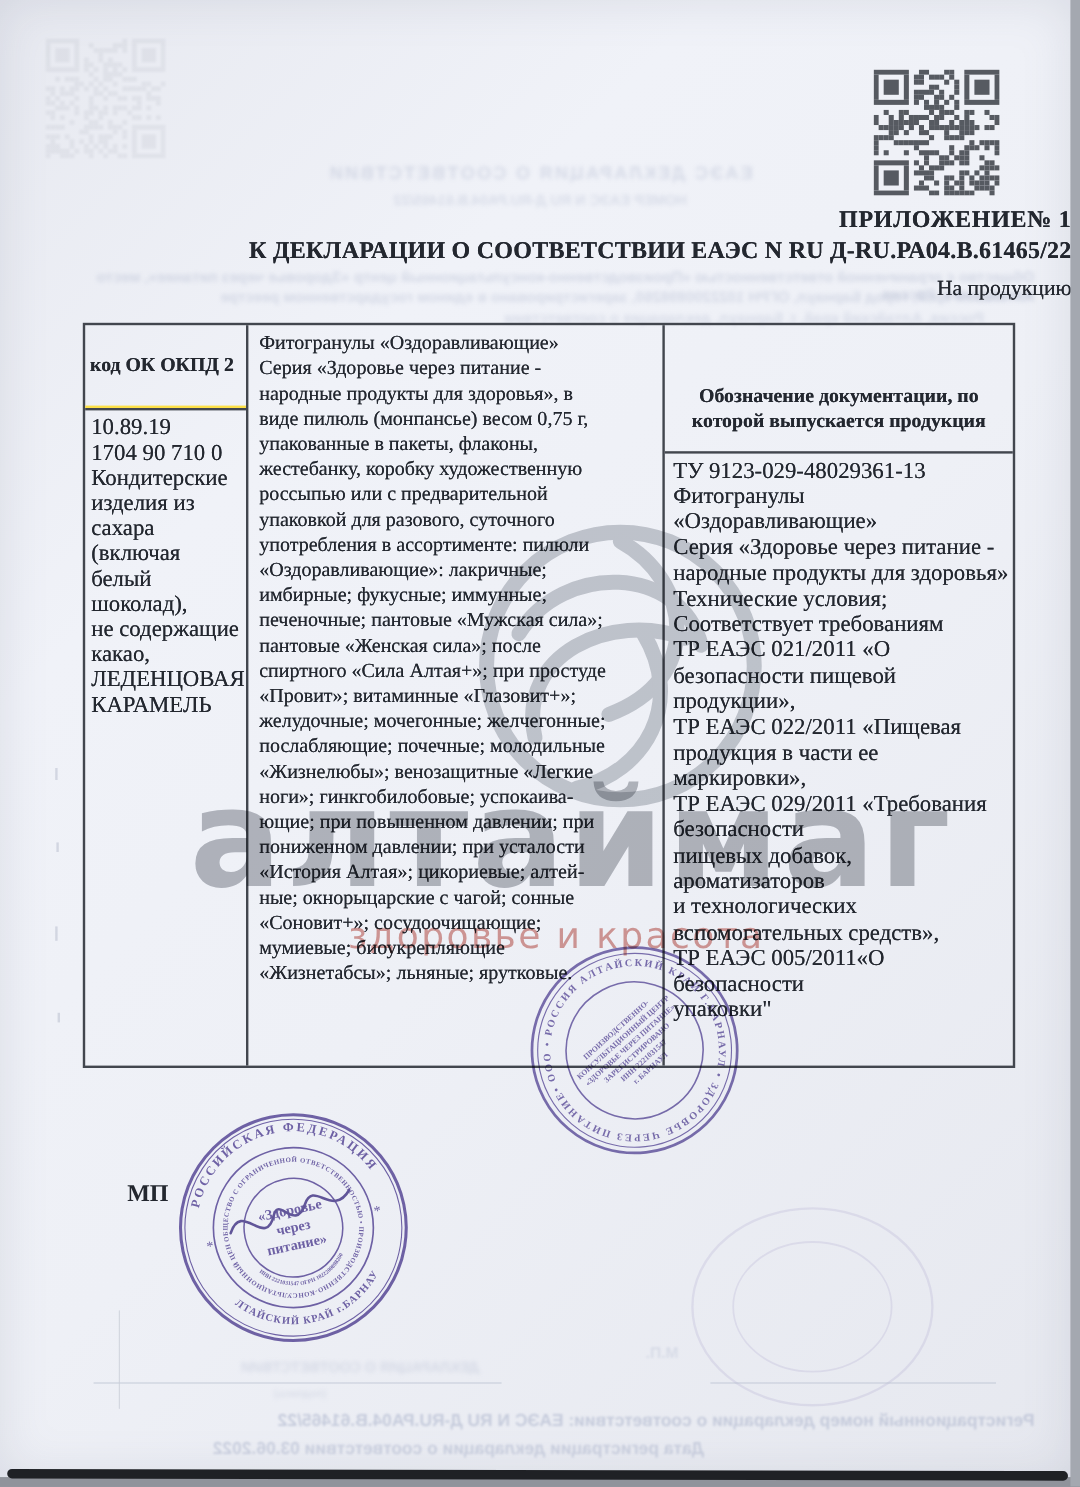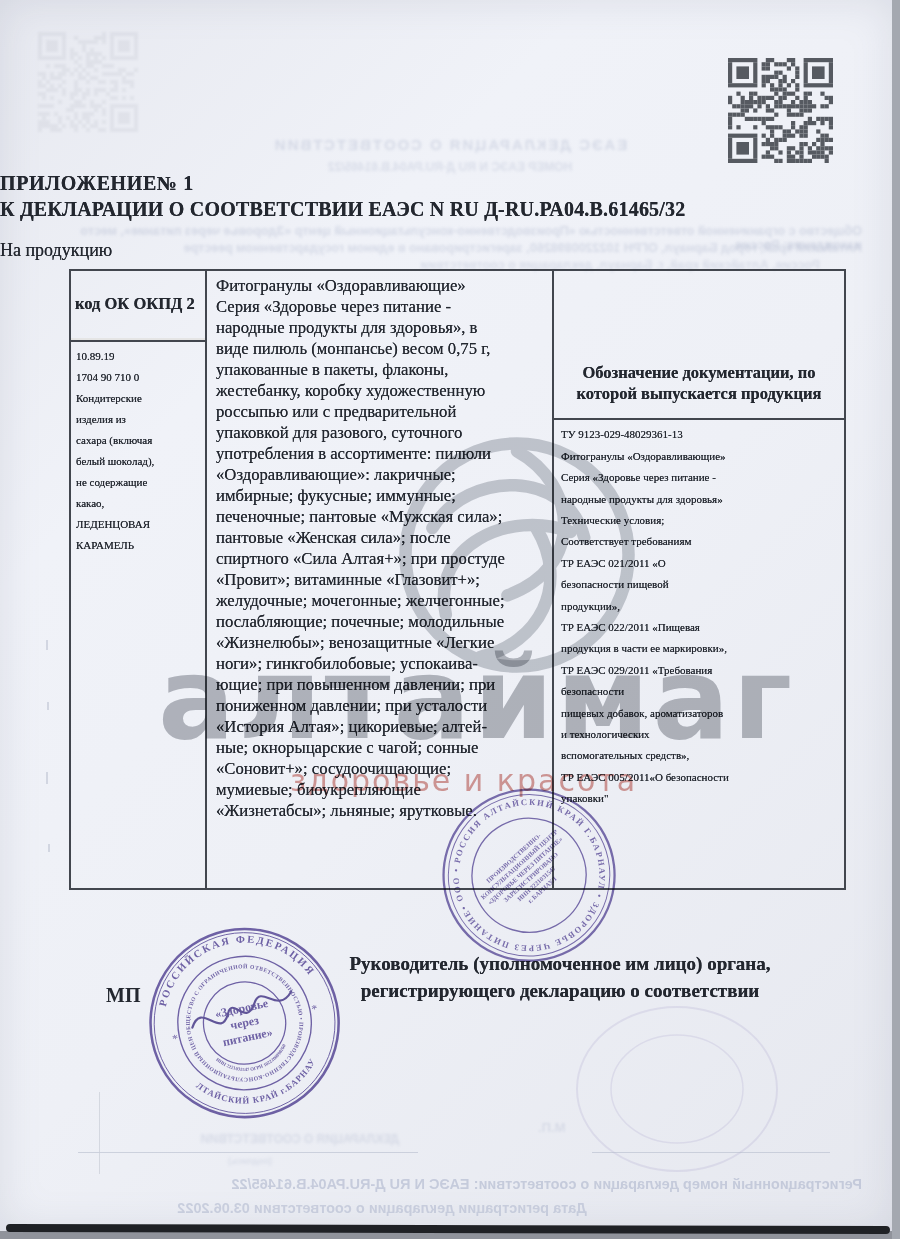--- a/index.html
+++ b/index.html
@@ -14,41 +14,41 @@
   .below{position:absolute;left:0;top:1231px;width:900px;height:8px;background:#90939b;z-index:7;}
 
   
   .bleed{position:absolute;z-index:1;color:#aeb6cd;transform:scaleX(-1);
          filter:blur(1.8px);font-weight:bold;font-family:"Liberation Sans",sans-serif;}
   .bleed-c{text-align:center;}
   .bleed-qr{position:absolute;left:38px;top:32px;z-index:1;opacity:.07;transform:scaleX(-1);filter:blur(1px);}
   .bleed-line{position:absolute;z-index:1;border-top:1px solid #b6bccd;opacity:.6;}
 
   
-  .title-block{position:absolute;left:0;top:172px;width:893px;text-align:left;z-index:2;
+  .title-block{position:absolute;left:0;top:172px;width:893px;text-align:right;z-index:2;
                text-shadow:0 0 .5px rgba(25,30,40,.9);}
   .t1{font-size:20px;font-weight:bold;letter-spacing:.6px;}
   .t2{font-size:20px;font-weight:bold;margin-top:3px;letter-spacing:.2px;}
-  .t3{font-size:18px;margin-top:19px;}
+  .t3{font-size:18px;margin-top:9px;}
 
   
   .doc-table{position:absolute;left:69px;top:269px;width:777px;height:621px;z-index:2;
              border:2px solid #42464e;box-sizing:border-box;display:flex;
              text-shadow:0 0 .4px rgba(25,30,40,.85);}
   .tcol{box-sizing:border-box;display:flex;flex-direction:column;}
   .tcol1{width:136px;border-right:2px solid #42464e;}
   .tcol2{width:347px;border-right:2px solid #42464e;}
   .tcol3{flex:1;justify-content:center;}
   .thead{height:71px;flex:none;border-bottom:2px solid #42464e;box-sizing:border-box;
          font-weight:bold;font-size:16.5px;line-height:1.26;text-align:center;
          display:flex;flex-direction:column;justify-content:center;padding:0 4px;white-space:pre-line;}
   .thead-split{padding:0;}
   .thead-split .half{flex:1;display:flex;align-items:center;text-align:left;padding-left:4px;}
-  .half1{border-bottom:2px solid #e5e5e5;}
-  .tbody{font-size:11px;line-height:21px;white-space:pre-line;padding:4px 3px 0 5px;}
+  .half1{border-bottom:2px solid #fde047;}
+  .tbody{font-size:19px;line-height:21px;white-space:pre-line;padding:4px 3px 0 5px;}
   .tcol2 .tbody{padding-left:9px;font-size:16.7px;}
   .tcol3 .tbody{padding-left:7px;line-height:21.4px;}
 
   
   .qr-main{position:absolute;left:728px;top:58px;z-index:3;opacity:.88;filter:blur(.3px);}
 
   
   .wm{position:absolute;z-index:5;pointer-events:none;mix-blend-mode:multiply;}
   .wm-logo{left:392px;top:430px;opacity:.5;}
   .wm-brand{left:158px;top:642px;font-family:"DejaVu Sans",sans-serif;font-weight:bold;
@@ -282,21 +282,21 @@
 
   <div class="bleed bleed-c" style="left:180px;top:136px;width:540px;font-size:15px;letter-spacing:2px;opacity:.4;">ЕАЭС ДЕКЛАРАЦИЯ О СООТВЕТСТВИИ</div>
   <div class="bleed bleed-c" style="left:200px;top:160px;width:500px;font-size:12px;opacity:.35;">НОМЕР ЕАЭС N RU Д-RU.РА04.В.61465/22</div>
 
   <div class="bleed" style="left:72px;top:224px;width:790px;font-size:12.5px;opacity:.42;">Общество с ограниченной ответственностью «Производственно-консультационный центр «Здоровье через питание», место нахождения: Россия</div>
   <div class="bleed" style="left:72px;top:241px;width:790px;font-size:12.5px;opacity:.4;">Алтайский край, город Барнаул, ОГРН 1022200898260, зарегистрировано в едином государственном реестре</div>
   <div class="bleed" style="left:120px;top:258px;width:700px;font-size:12.5px;opacity:.35;">Россия, Алтайский край, г. Барнаул, декларация о соответствии</div>
 
   <div class="title-block">
     <div class="t1">ПРИЛОЖЕНИЕ№ 1</div>
-    <div class="t2">К ДЕКЛАРАЦИИ О СООТВЕТСТВИИ ЕАЭС N RU Д-RU.РА04.В.61465/32</div>
+    <div class="t2">К ДЕКЛАРАЦИИ О СООТВЕТСТВИИ ЕАЭС N RU Д-RU.РА04.В.61465/22</div>
     <div class="t3">На продукцию</div>
   </div>
 
   <svg class="qr-main" width="105" height="105" viewBox="0 0 105 105" id="qr-main">
       <rect x="0.00" y="0.00" width="29.40" height="4.20" fill="#42464d"></rect>
       <rect x="0.00" y="25.20" width="29.40" height="4.20" fill="#42464d"></rect>
       <rect x="0.00" y="4.20" width="4.20" height="21.00" fill="#42464d"></rect>
       <rect x="25.20" y="4.20" width="4.20" height="21.00" fill="#42464d"></rect>
       <rect x="8.40" y="8.40" width="12.60" height="12.60" fill="#42464d"></rect>
       <rect x="75.60" y="0.00" width="29.40" height="4.20" fill="#42464d"></rect>
@@ -622,22 +622,20 @@
         <text x="100" y="87">КОНСУЛЬТАЦИОННЫЙ ЦЕНТР</text>
         <text x="100" y="96">«ЗДОРОВЬЕ ЧЕРЕЗ ПИТАНИЕ»</text>
         <text x="100" y="105">ЗАРЕГИСТРИРОВАНО</text>
         <text x="100" y="114">ИНН 2221031547</text>
         <text x="100" y="123">г. БАРНАУЛ</text>
       </g>
     </svg>
   </div>
 
   <div class="mp-label">МП</div>
-  <div class="sig-caption">Руководитель (уполномоченное им лицо) органа,
-регистрирующего декларацию о соответствии</div>
 
   <div class="stamp stamp-left">
     <svg width="210" height="210" viewBox="0 0 230 230" fill="none">
       <defs>
         <path id="lp-top" d="M27,115 A88,88 0 1 1 203,115"></path>
         <path id="lp-bot" d="M47.6,171.6 A88,88 0 0 0 182.4,171.6"></path>
         <path id="lp-ring" d="M55,115 A60,60 0 1 1 175,115 A60,60 0 1 1 55,115"></path>
         <path id="lp-inn" d="M71.4,141 A49,49 0 0 0 158.6,141"></path>
       </defs>
       <g stroke="#6a5aa4">

